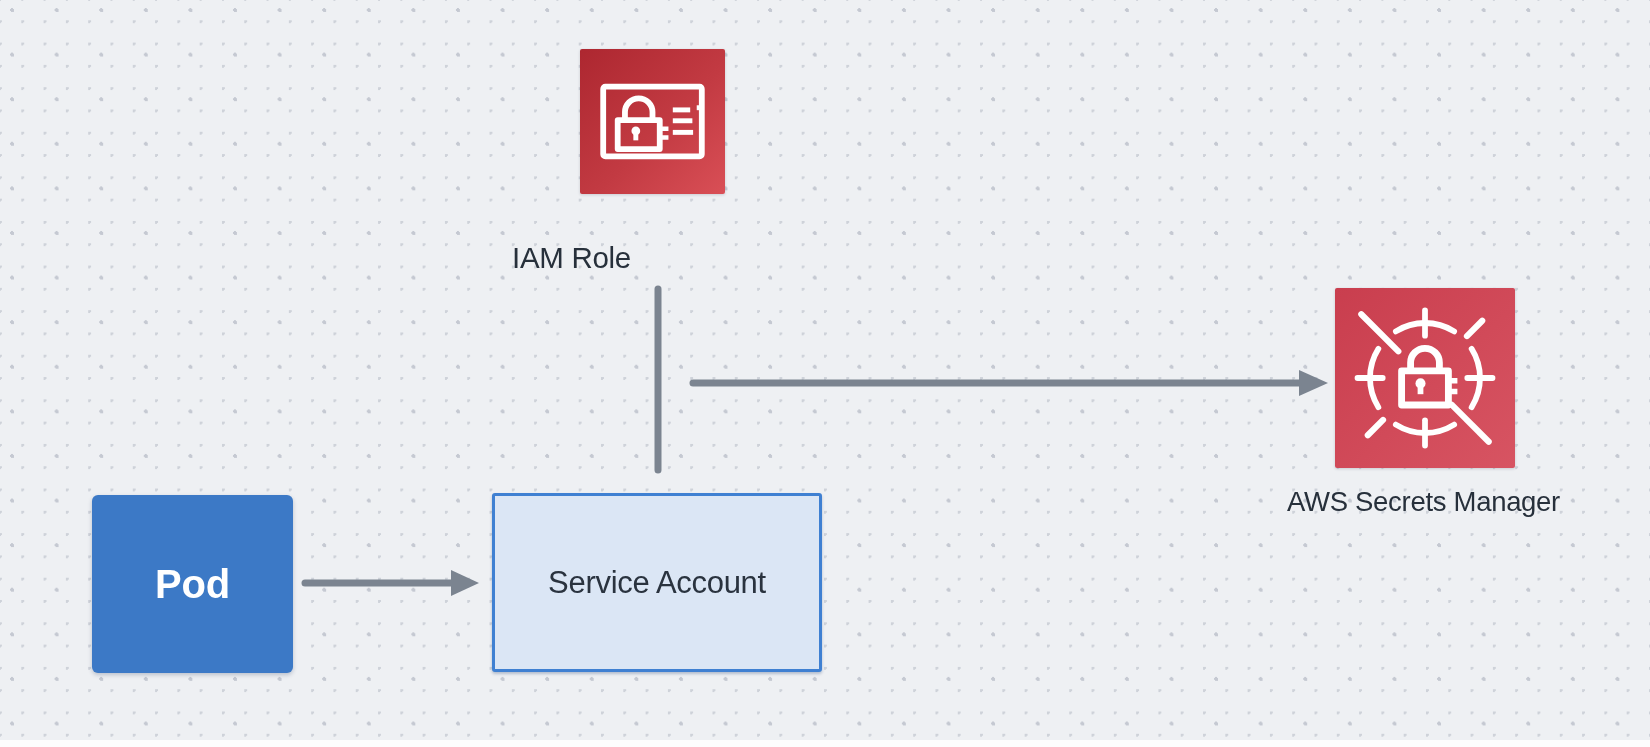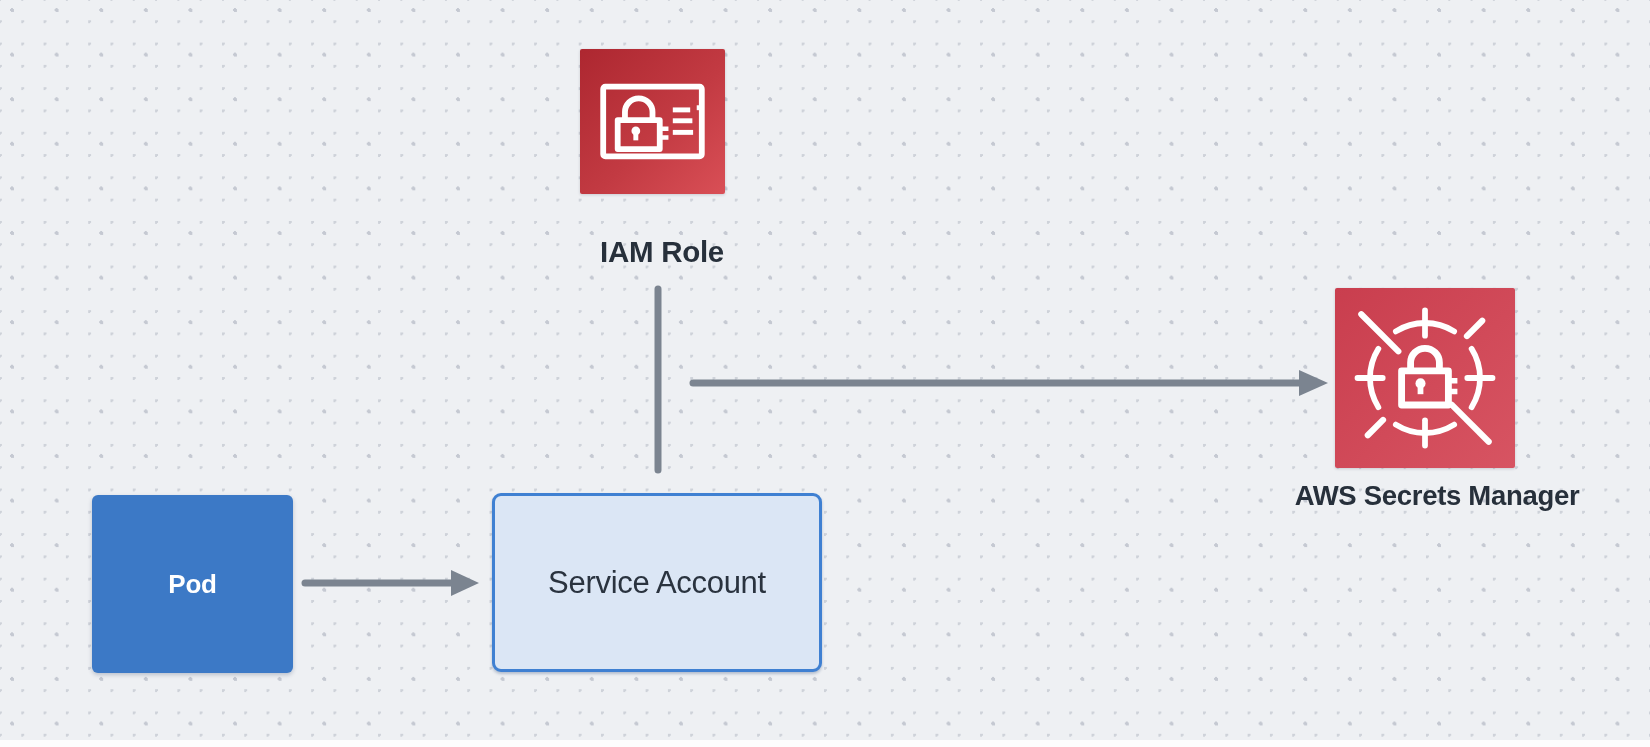--- a/index.html
+++ b/index.html
@@ -29,45 +29,46 @@
     border-radius:2px;
   }
   .icon-secrets{
     left:1335px;top:288px;width:180px;height:180px;
     background:linear-gradient(135deg,#c93e4e 0%,#d14a59 55%,#d75462 100%);
     border-radius:2px;
   }
   .icon-label{
     position:absolute;
     color:#27303b;
-    font-weight:700;
+    font-weight:400;
     letter-spacing:-.3px;
-    text-align:center;
+    text-align:left;
     white-space:nowrap;
+    margin-top:6px;
   }
   .label-iam{left:512px;top:235px;width:300px;font-size:29.5px;}
   .label-secrets{left:1287px;top:480px;width:300px;font-size:27.5px;}
   .node-box{
     position:absolute;
     display:flex;align-items:center;justify-content:center;
     box-sizing:border-box;
     white-space:nowrap;
   }
   .node-pod{
     left:92px;top:495px;width:201px;height:178px;
     background:#3c79c6;
     border-radius:6px;
     box-shadow:0 2px 4px rgba(30,50,90,.25);
-    color:#ffffff;font-size:26px;font-weight:600;letter-spacing:-.2px;
+    color:#ffffff;font-size:40px;font-weight:600;letter-spacing:-.2px;
   }
   .node-sa{
     left:492px;top:493px;width:330px;height:179px;
     background:#dbe6f5;
     border:3px solid #3f80d2;
-    border-radius:9px;
+    border-radius:3px;
     box-shadow:0 2px 3px rgba(30,60,110,.28);
     color:#2a333f;font-size:31px;font-weight:500;letter-spacing:-.3px;
   }
   .connector-layer{
     position:absolute;left:0;top:0;width:1650px;height:747px;
     pointer-events:none;
   }
 </style>
 </head>
 <body>

